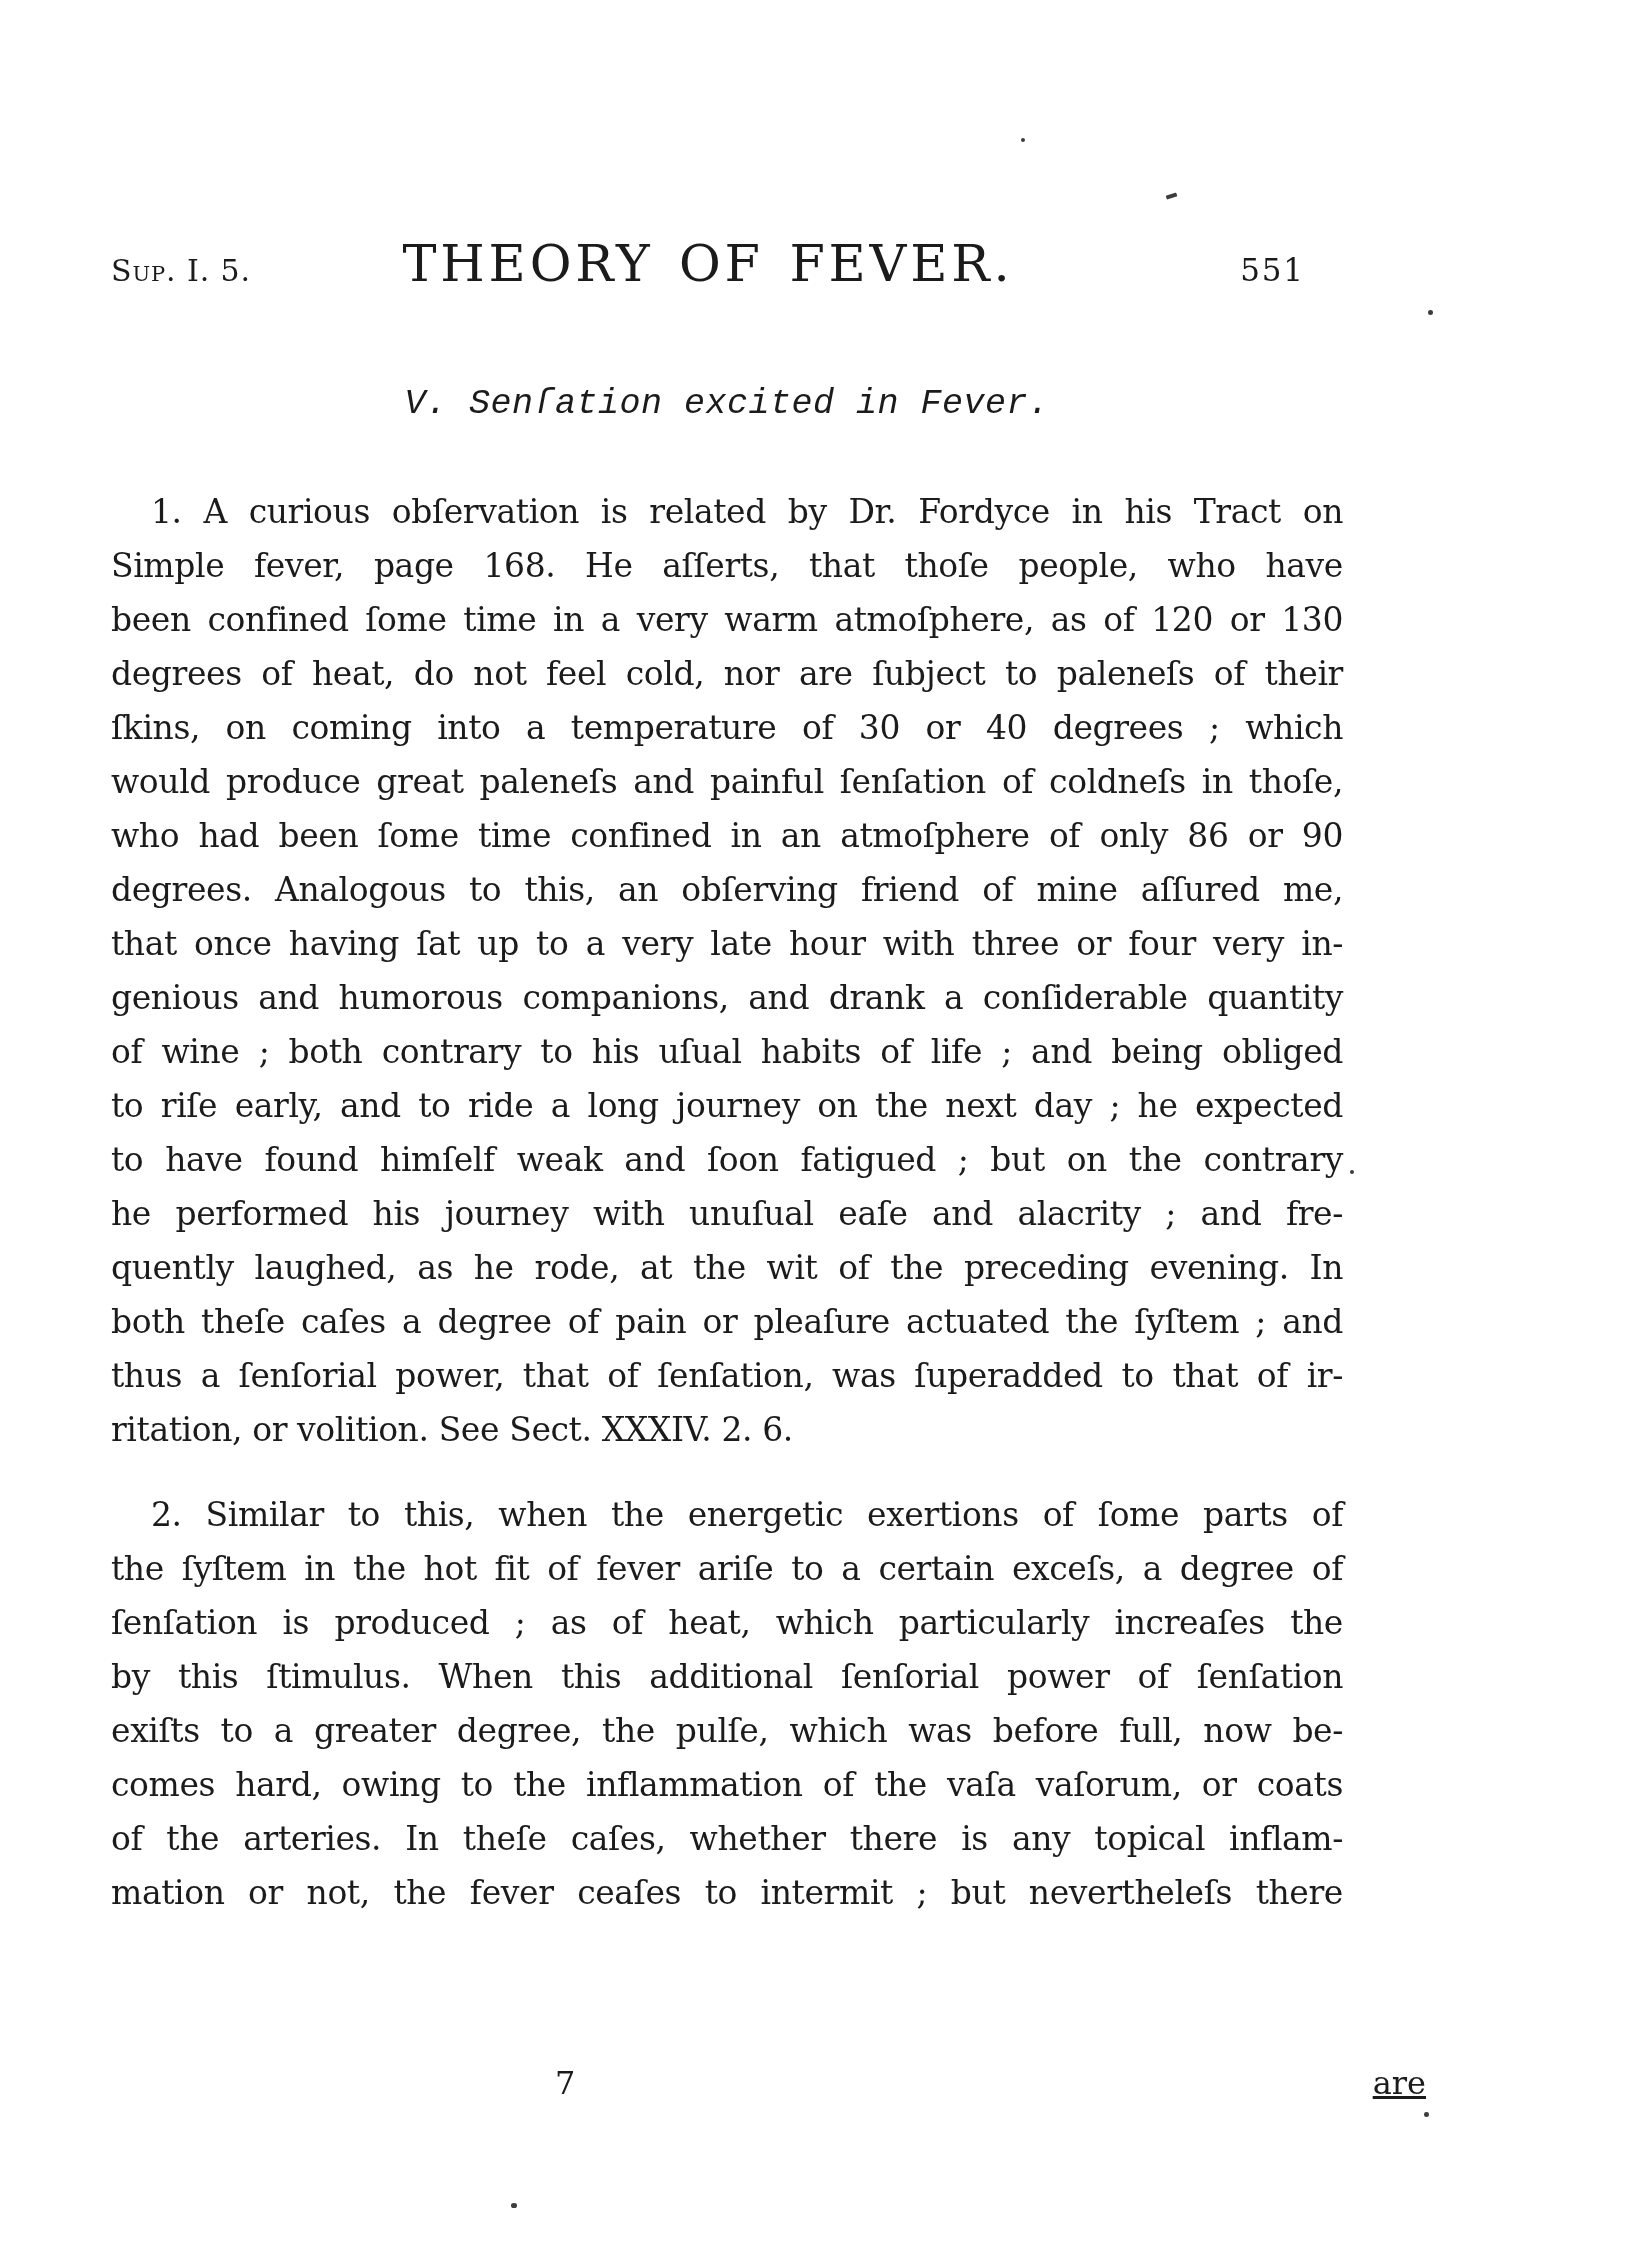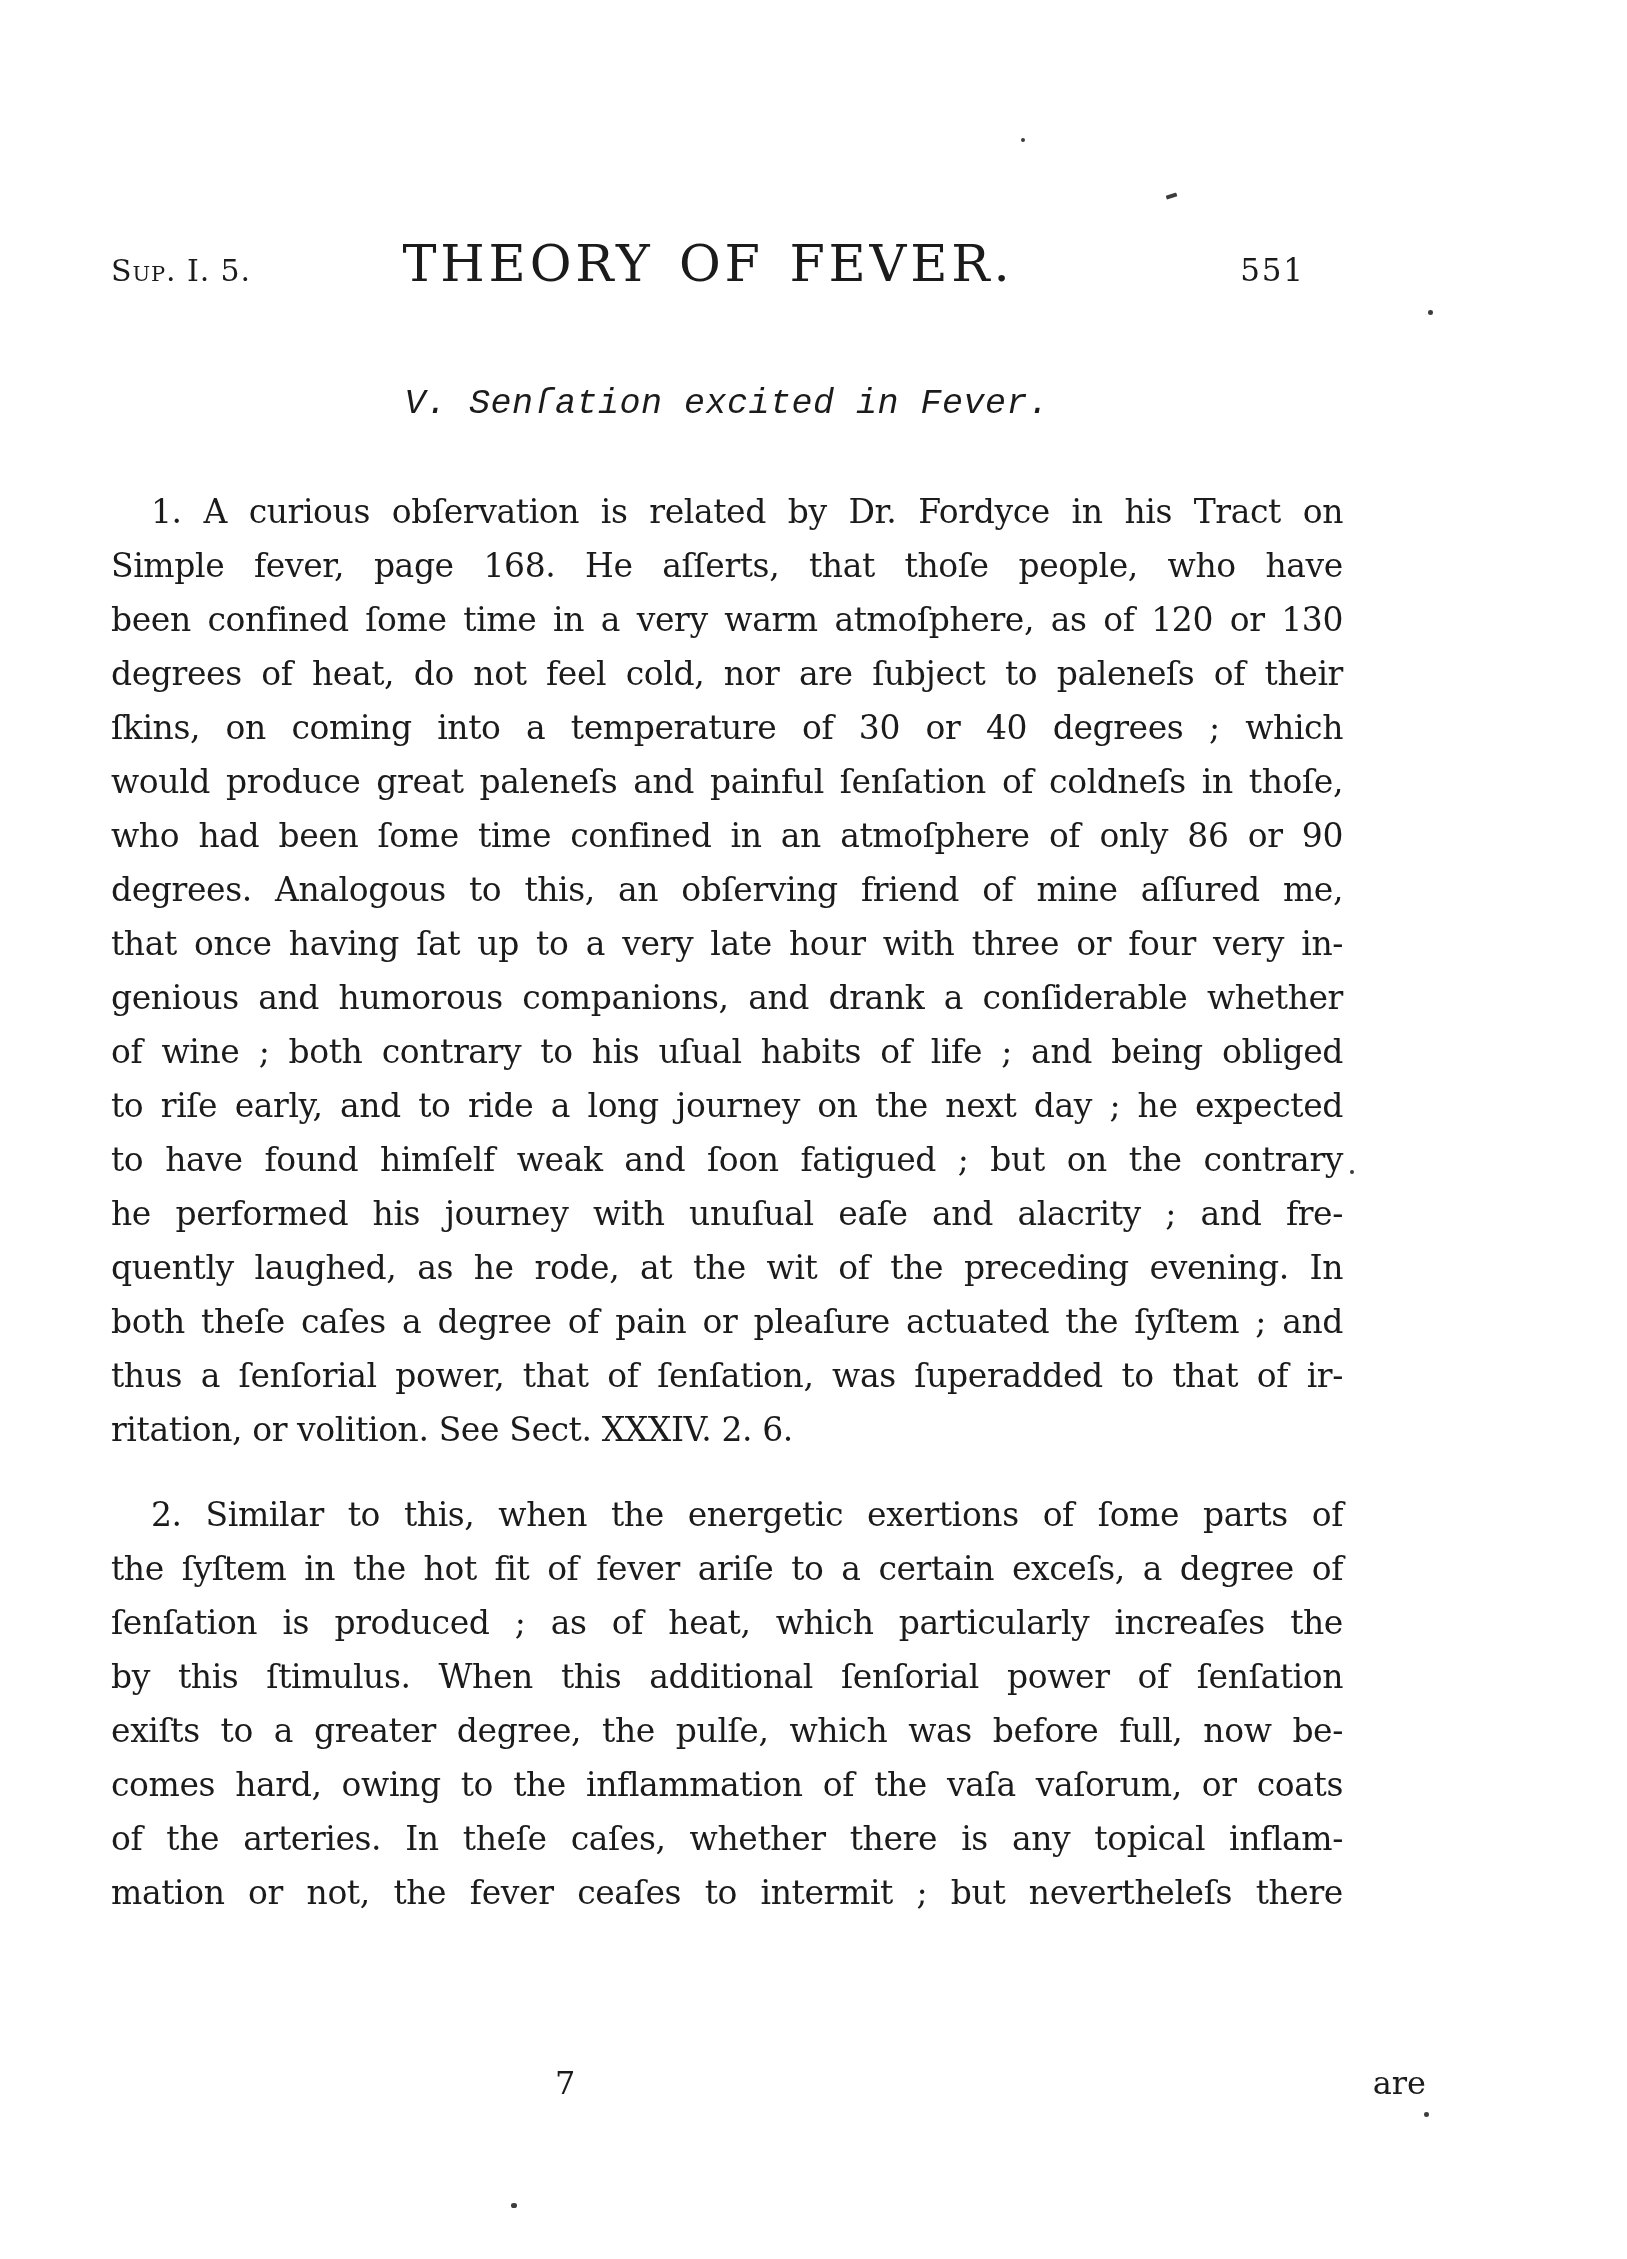--- a/index.html
+++ b/index.html
@@ -89,20 +89,21 @@
   }
   .signature-mark {
     position: absolute;
     left: 444px;
     top: 0;
   }
   .catchword {
     position: absolute;
     right: -83px;
     top: 0;
+    text-decoration: underline;
   }
   
   .speck {
     position: absolute;
     background: var(--ink);
     border-radius: 50%;
     opacity: 0.85;
   }
   .speck.dash { border-radius: 0.9px; transform: rotate(-18deg); }
 </style>
@@ -123,21 +124,21 @@
       <div class="paragraph">
         <div class="line first">1. A curious obſervation is related by Dr. Fordyce in his Tract on</div>
         <div class="line">Simple fever, page 168. He aſſerts, that thoſe people, who have</div>
         <div class="line">been confined ſome time in a very warm atmoſphere, as of 120 or 130</div>
         <div class="line">degrees of heat, do not feel cold, nor are ſubject to paleneſs of their</div>
         <div class="line">ſkins, on coming into a temperature of 30 or 40 degrees ; which</div>
         <div class="line">would produce great paleneſs and painful ſenſation of coldneſs in thoſe,</div>
         <div class="line">who had been ſome time confined in an atmoſphere of only 86 or 90</div>
         <div class="line">degrees. Analogous to this, an obſerving friend of mine aſſured me,</div>
         <div class="line">that once having ſat up to a very late hour with three or four very in-</div>
-        <div class="line">genious and humorous companions, and drank a conſiderable whether</div>
+        <div class="line">genious and humorous companions, and drank a conſiderable quantity</div>
         <div class="line">of wine ; both contrary to his uſual habits of life ; and being obliged</div>
         <div class="line">to riſe early, and to ride a long journey on the next day ; he expected</div>
         <div class="line">to have found himſelf weak and ſoon fatigued ; but on the contrary</div>
         <div class="line">he performed his journey with unuſual eaſe and alacrity ; and fre-</div>
         <div class="line">quently laughed, as he rode, at the wit of the preceding evening. In</div>
         <div class="line">both theſe caſes a degree of pain or pleaſure actuated the ſyſtem ; and</div>
         <div class="line">thus a ſenſorial power, that of ſenſation, was ſuperadded to that of ir-</div>
         <div class="line no-justify">ritation, or volition. See Sect. XXXIV. 2. 6.</div>
       </div>
       <div class="paragraph">

